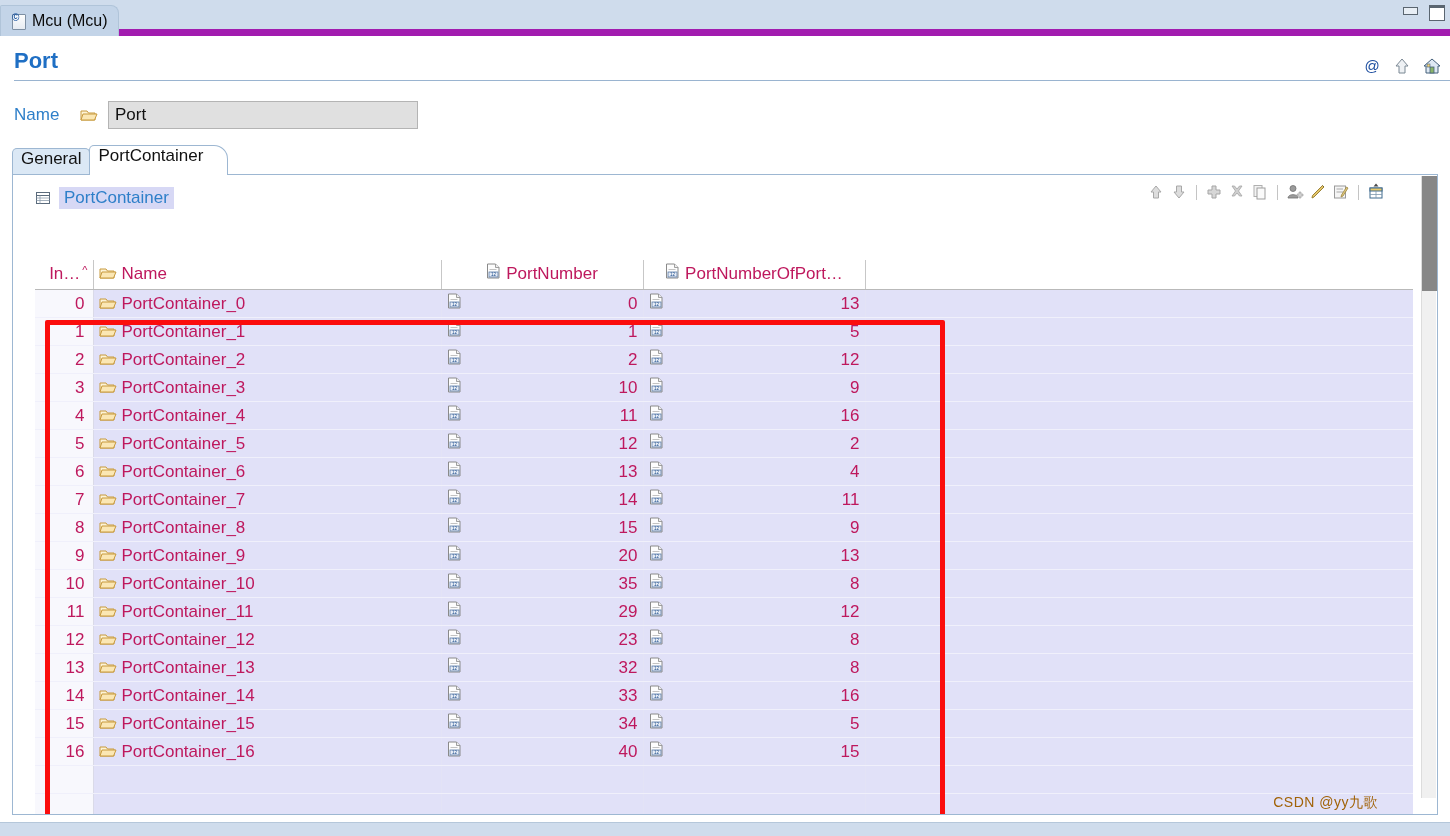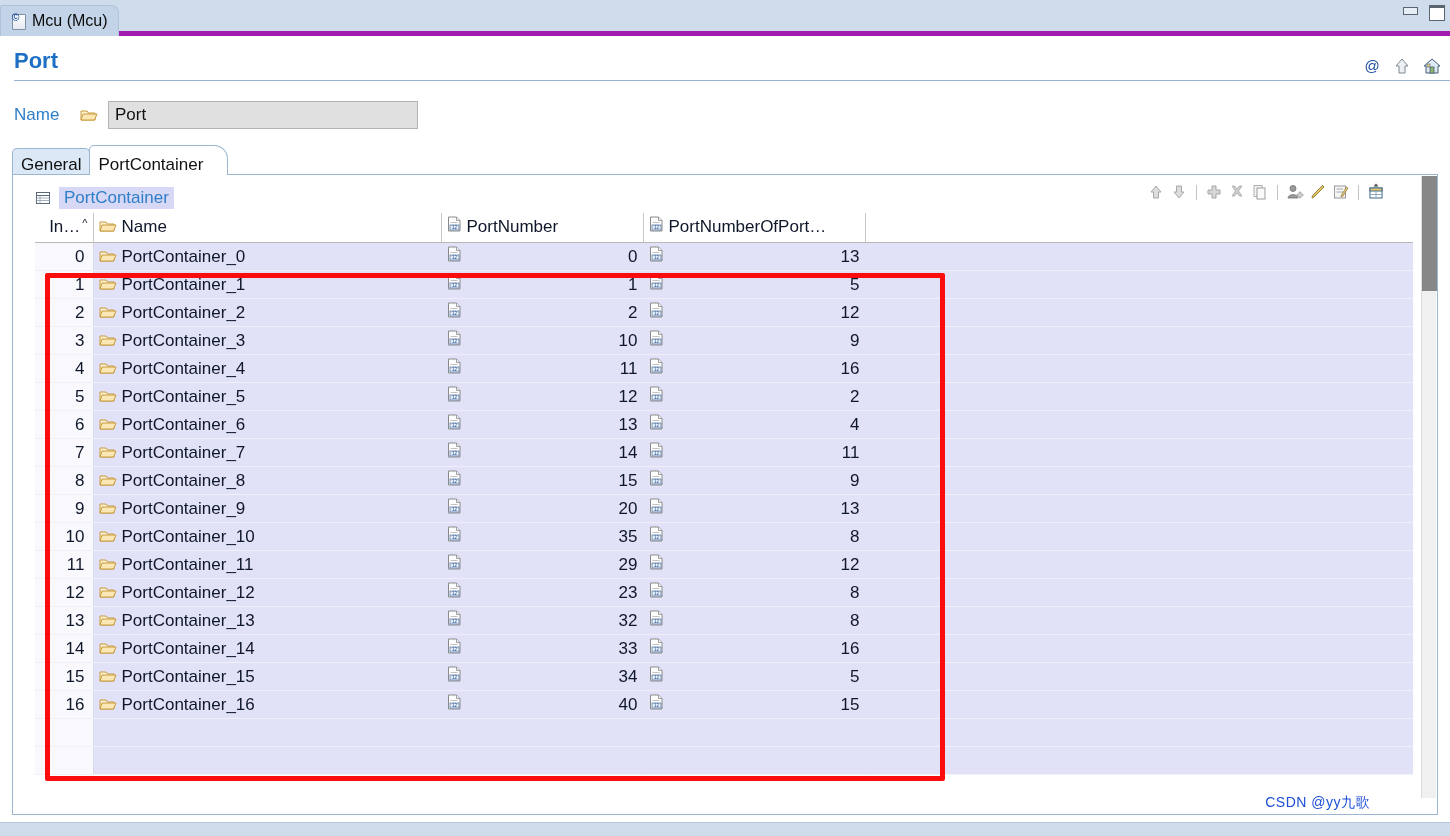--- a/index.html
+++ b/index.html
@@ -9,21 +9,21 @@
     background: #ffffff;
     font-family: "Liberation Sans", sans-serif;
     overflow: hidden;
   }
 
   
   .tabbar {
     position: relative;
     height: 36px;
     background: #cfdcec;
-    border-bottom: 5px solid #a21caf;
+    border-bottom: 7px solid #a21caf;
   }
   .tabbar-strip {
     display: flex;
     align-items: flex-end;
     height: 36px;
     padding-left: 0;
   }
   .etab {
     height: 31px;
     display: flex;
@@ -178,21 +178,21 @@
   .sec-tab {
     height: 27px;
     padding: 0 8px;
     font-size: 17px;
     color: #111;
     background: #dbe8f5;
     border: 1px solid #9db7d2;
     border-bottom: none;
     border-radius: 5px 5px 0 0;
     display: flex;
-    align-items: flex-end;
+    align-items: flex-start;
     cursor: pointer;
     white-space: nowrap;
   }
   .sec-tab.active {
     background: #ffffff;
     border-color: #9db7d2;
     height: 30px;
     z-index: 2;
     position: relative;
     border-radius: 5px 14px 0 0;
@@ -252,21 +252,22 @@
   .grid-wrap {
     margin: 0 22px 0 22px;
     position: relative;
     height: 562px;
   }
   table.grid {
     border-collapse: collapse;
     table-layout: fixed;
     width: 1378px;
     font-size: 17px;
-    color: #0f172a;
+    color: #be185d;
+    margin-top: 47px;
   }
   table.grid th {
     font-weight: normal;
     font-size: 17px;
     text-align: left;
     padding: 3px 5px 5px 5px;
     border-right: 1px solid #c7c7c7;
     border-bottom: 1px solid #b9b9b9;
     background: #ffffff;
     height: 29px;
@@ -286,21 +287,21 @@
     vertical-align: middle;
   }
   table.grid td.idx {
     text-align: right;
     background: #f8f8fd;
     border-right: 1px solid #dadae8;
     padding-right: 8px;
   }
   table.grid td.num { text-align: right; }
   .cellwrap { display: flex; align-items: center; gap: 5px; }
-  .cellwrap.right { justify-content: flex-start; }
+  .cellwrap.right { justify-content: center; }
   .cellnum { flex: 1; text-align: right; }
   .sort-caret {
     display: inline-block;
     margin-left: 2px;
     position: relative;
     top: -5px;
     font-size: 11px;
   }
   .col-idx { width: 58px; }
   .col-name { width: 348px; }
@@ -346,24 +347,24 @@
   .hscroll-bottom {
     position: absolute;
     left: 0; right: 0; bottom: 0;
     height: 14px;
     background: #cfdcec;
     border-top: 1px solid #b5c7da;
   }
 
   .watermark {
     position: absolute;
-    right: 80px;
+    right: 72px;
     bottom: 24px;
     font-size: 14px;
-    color: #1d4ed8;
+    color: #a16207;
     letter-spacing: 0.5px;
     pointer-events: none;
     z-index: 6;
     margin-top: 25px;
   }
 </style>
 </head>
 <body>
 
 <div class="tabbar">

